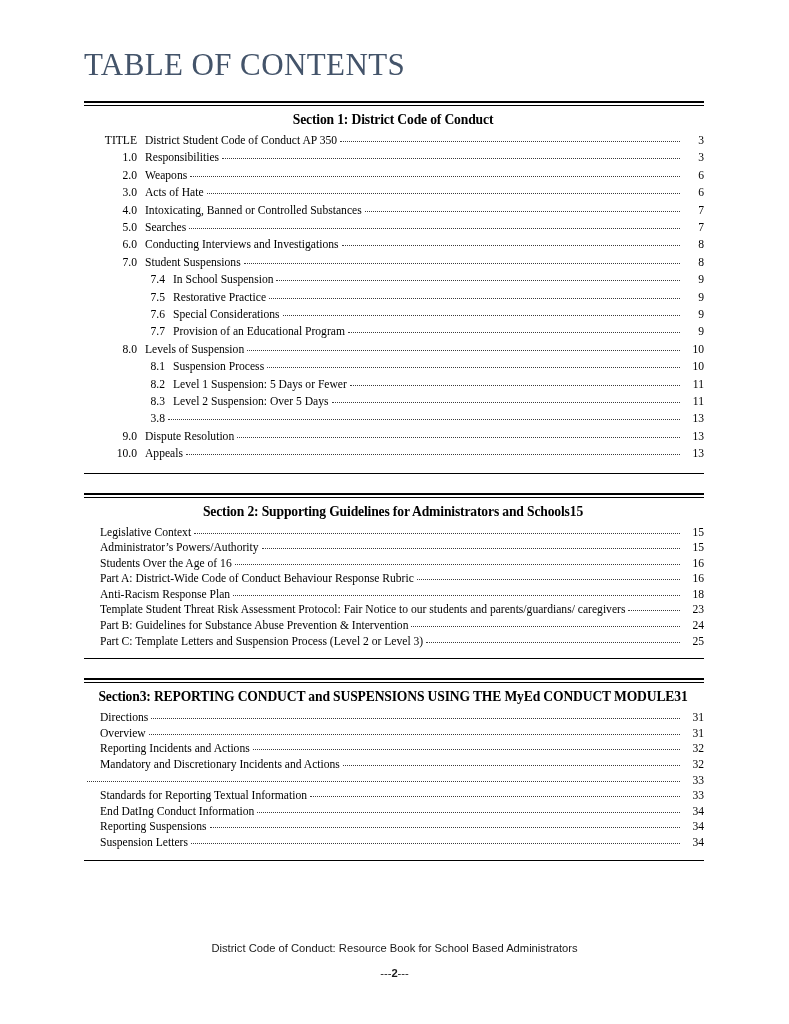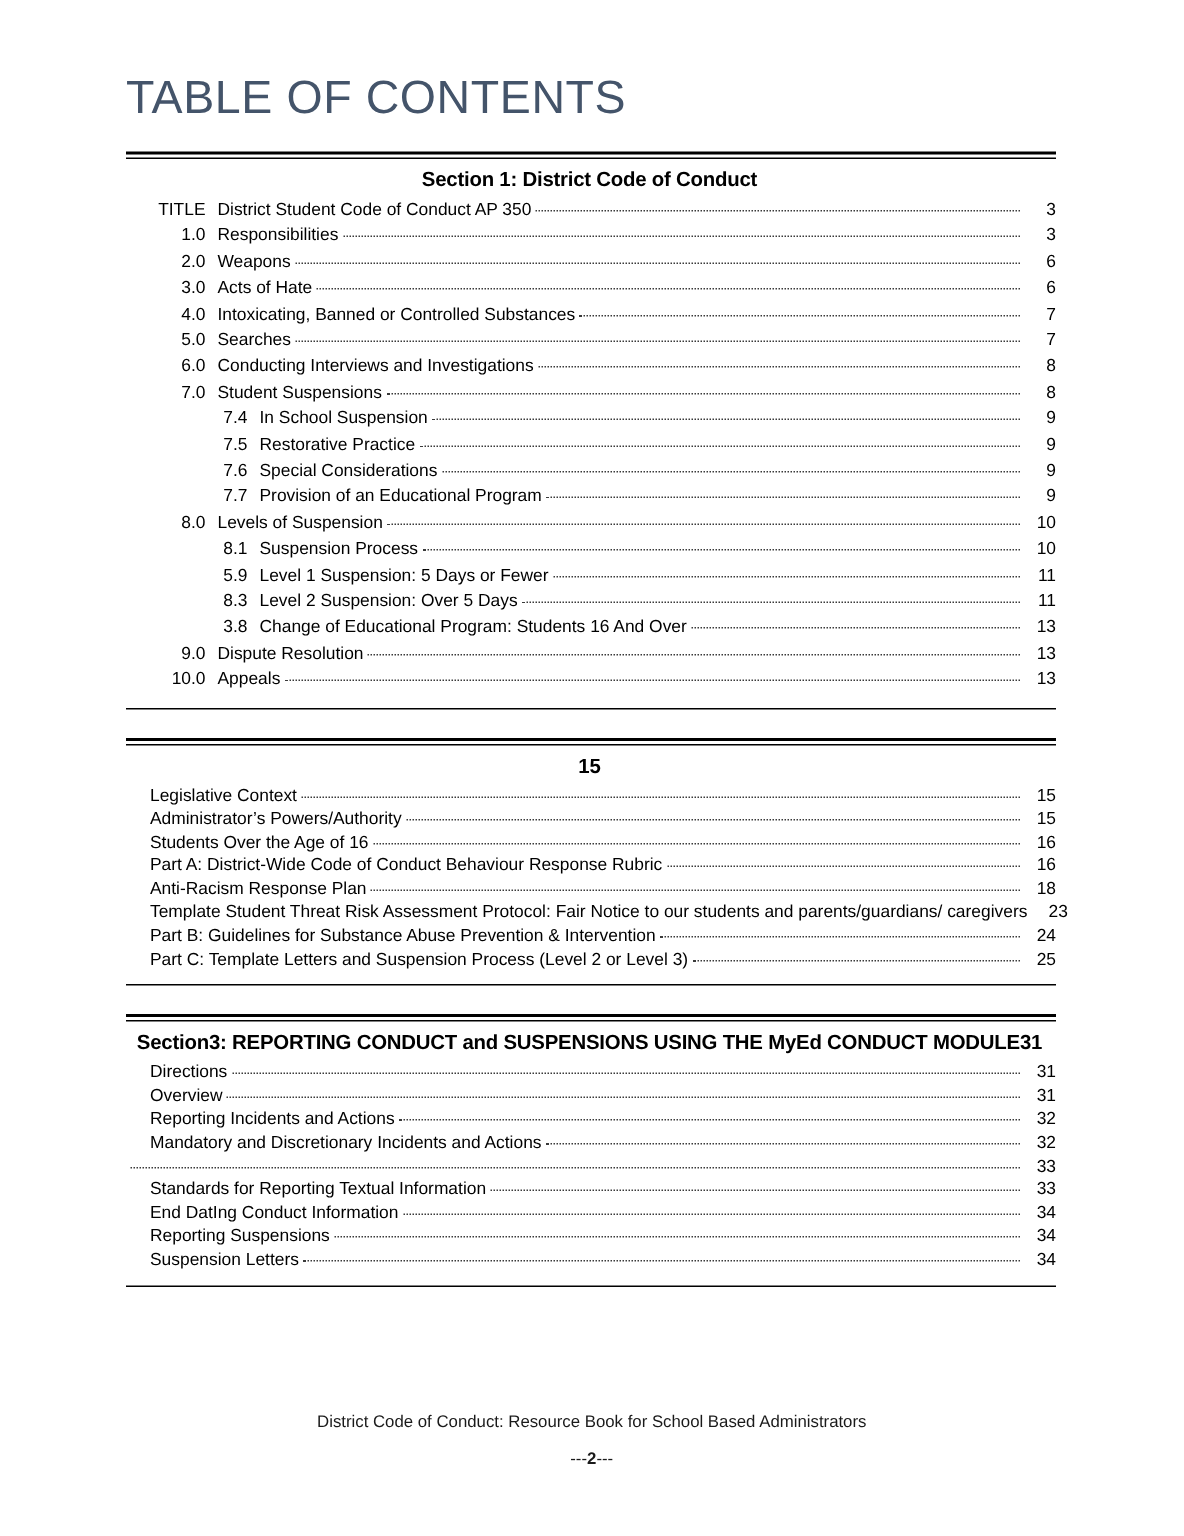--- a/index.html
+++ b/index.html
@@ -21,20 +21,21 @@
     left: 0; top: 0;
     width: 789px;
     height: 1024px;
     background: #ffffff;
   }
   .content {
     position: absolute;
     left: 84px;
     top: 0;
     width: 620px;
+    font-family: Liberation Serif, serif;
   }
 
   
   .doc-title {
     color: #44546A;
     font-size: 31px;
     font-weight: 400;
     letter-spacing: 0.4px;
     line-height: 1.1;
     margin: 0;
@@ -237,34 +238,33 @@
               <span class="lead"></span>
               <span class="pg">10</span>
             </div>
             <div class="row">
               <span class="num lvl2">8.1</span>
               <span class="label">Suspension Process</span>
               <span class="lead"></span>
               <span class="pg">10</span>
             </div>
             <div class="row">
-              <span class="num lvl2">5.9</span>
+              <span class="num lvl2">8.2</span>
               <span class="label">Level 1 Suspension:   5 Days or Fewer</span>
               <span class="lead"></span>
               <span class="pg">11</span>
             </div>
             <div class="row">
               <span class="num lvl2">8.3</span>
               <span class="label">Level 2 Suspension:  Over 5 Days</span>
               <span class="lead"></span>
               <span class="pg">11</span>
             </div>
             <div class="row">
               <span class="num lvl2">3.8</span>
-              <span class="label">Change of Educational Program: Students 16 And Over</span>
               <span class="lead"></span>
               <span class="pg">13</span>
             </div>
             <div class="row">
               <span class="num lvl1">9.0</span>
               <span class="label">Dispute Resolution</span>
               <span class="lead"></span>
               <span class="pg">13</span>
             </div>
             <div class="row">
@@ -272,20 +272,21 @@
               <span class="label">Appeals</span>
               <span class="lead"></span>
               <span class="pg">13</span>
             </div>
           </div>
           <div class="rule-thin"></div>
         </div>
         <div class="section">
           <div class="rule-double"></div>
           <div class="section-head">
+            <span class="sh-title">Section 2:  Supporting Guidelines for Administrators and Schools</span>
             <span class="sh-page">15</span>
           </div>
           <div class="entries">
             <div class="row plain tight">
               <span class="label">Legislative Context</span>
               <span class="lead"></span>
               <span class="pg">15</span>
             </div>
             <div class="row plain tight">
               <span class="label">Administrator’s Powers/Authority</span>

